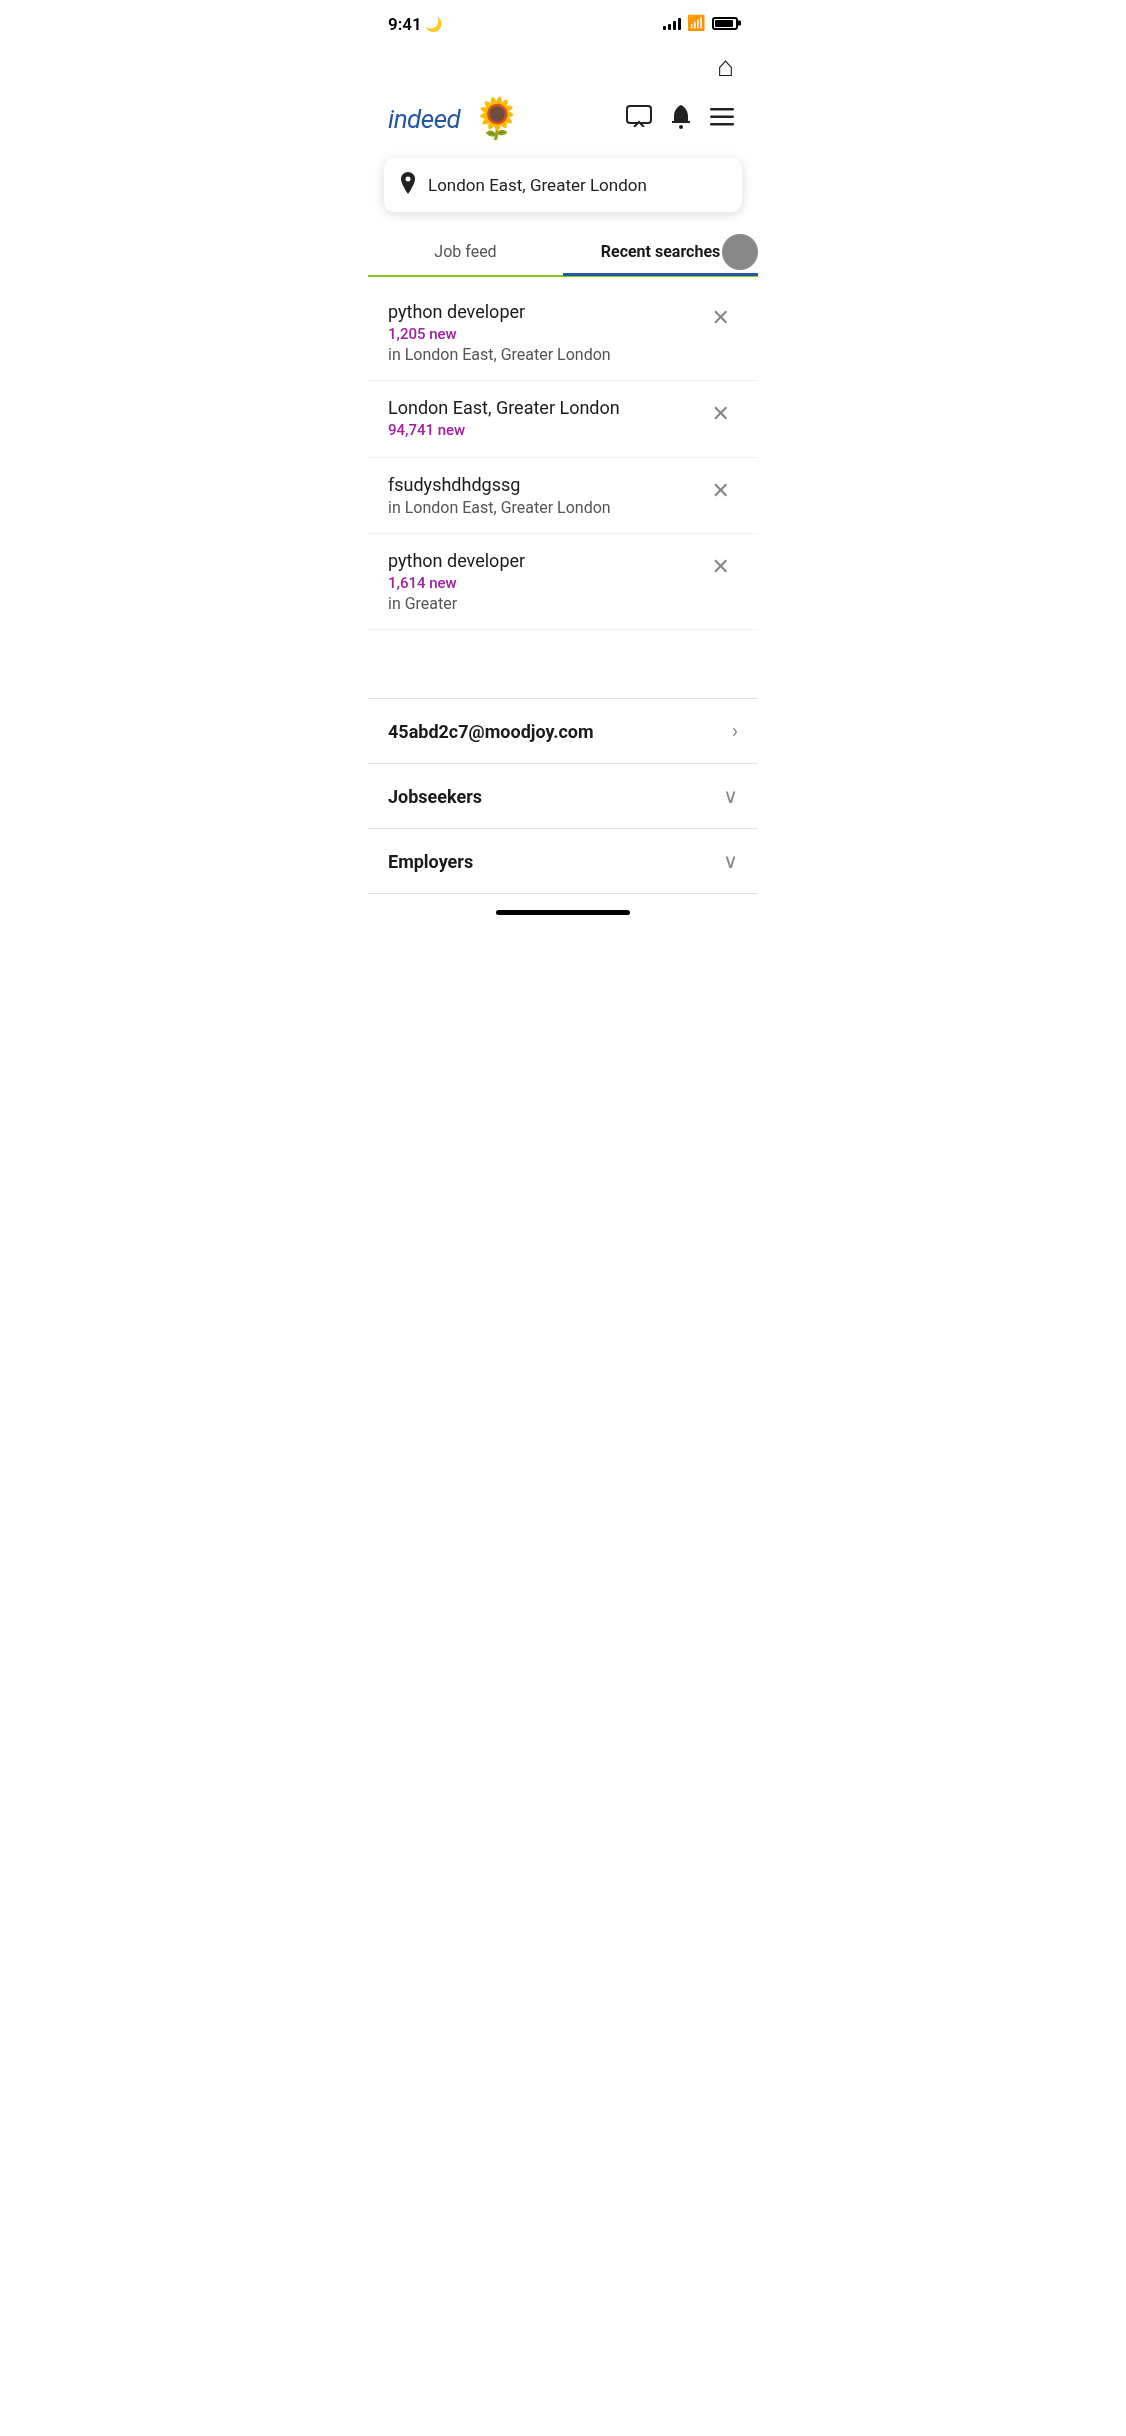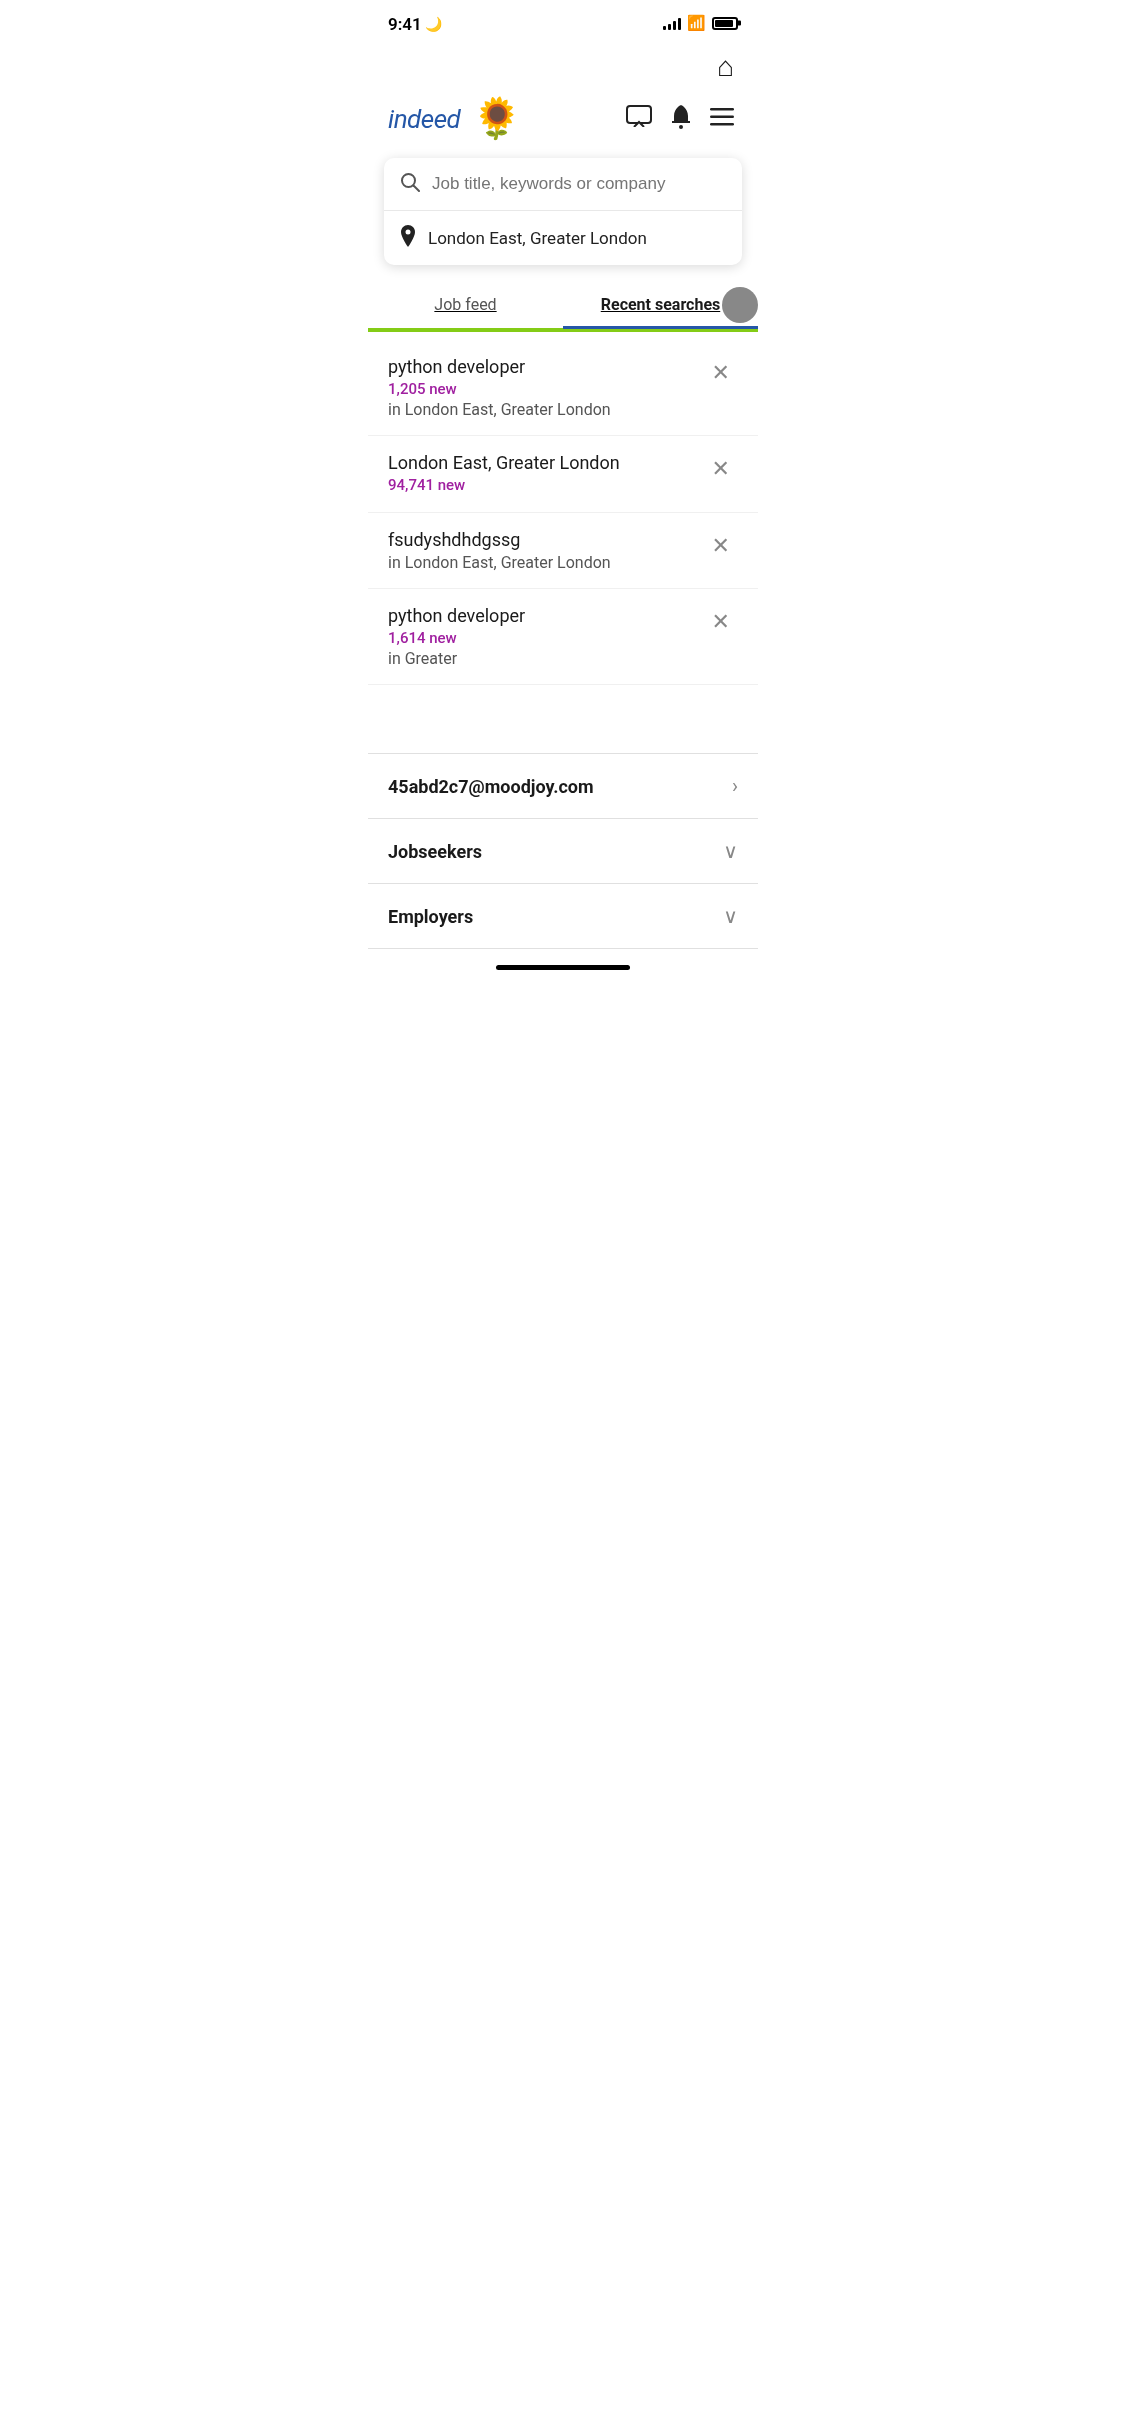--- a/index.html
+++ b/index.html
@@ -166,23 +166,22 @@
     }
 
     .location-text {
       font-size: 17px;
       color: #222;
     }
 
     
     .tabs {
       display: flex;
-      border-bottom: 4px solid #84cc16;
+      border-bottom: 2px solid #84cc16;
       margin-top: 8px;
-      text-decoration: underline;
     }
 
     .tab {
       flex: 1;
       text-align: center;
       padding: 14px 8px;
       font-size: 16px;
       color: #555;
       cursor: pointer;
       position: relative;
@@ -354,29 +353,20 @@
   <span class="header-icon">
     <svg width="24" height="18" viewBox="0 0 24 18" fill="none">
       <rect y="0" width="24" height="2.5" rx="1.25" fill="#222"></rect>
       <rect y="7.5" width="24" height="2.5" rx="1.25" fill="#222"></rect>
       <rect y="15" width="24" height="2.5" rx="1.25" fill="#222"></rect>
     </svg>
   </span>
 </div>
 
 <div class="search-container">
-  <div class="search-row">
-    <span class="search-icon">
-      <svg width="20" height="20" viewBox="0 0 20 20" fill="none">
-        <circle cx="8.5" cy="8.5" r="6.5" stroke="#555" stroke-width="2"></circle>
-        <line x1="13.5" y1="13.5" x2="19" y2="19" stroke="#555" stroke-width="2" stroke-linecap="round"></line>
-      </svg>
-    </span>
-    <input class="search-input" type="text" placeholder="Job title, keywords or company" style="">
-  </div>
   <div class="location-row">
     <span class="location-icon">
       <svg width="16" height="22" viewBox="0 0 16 22" fill="none">
         <path d="M8 0C4.13 0 1 3.13 1 7c0 5.25 7 15 7 15s7-9.75 7-15c0-3.87-3.13-7-7-7z" fill="#222"></path>
         <circle cx="8" cy="7" r="2.5" fill="white"></circle>
       </svg>
     </span>
     <span class="location-text">London East, Greater London</span>
   </div>
 </div>

